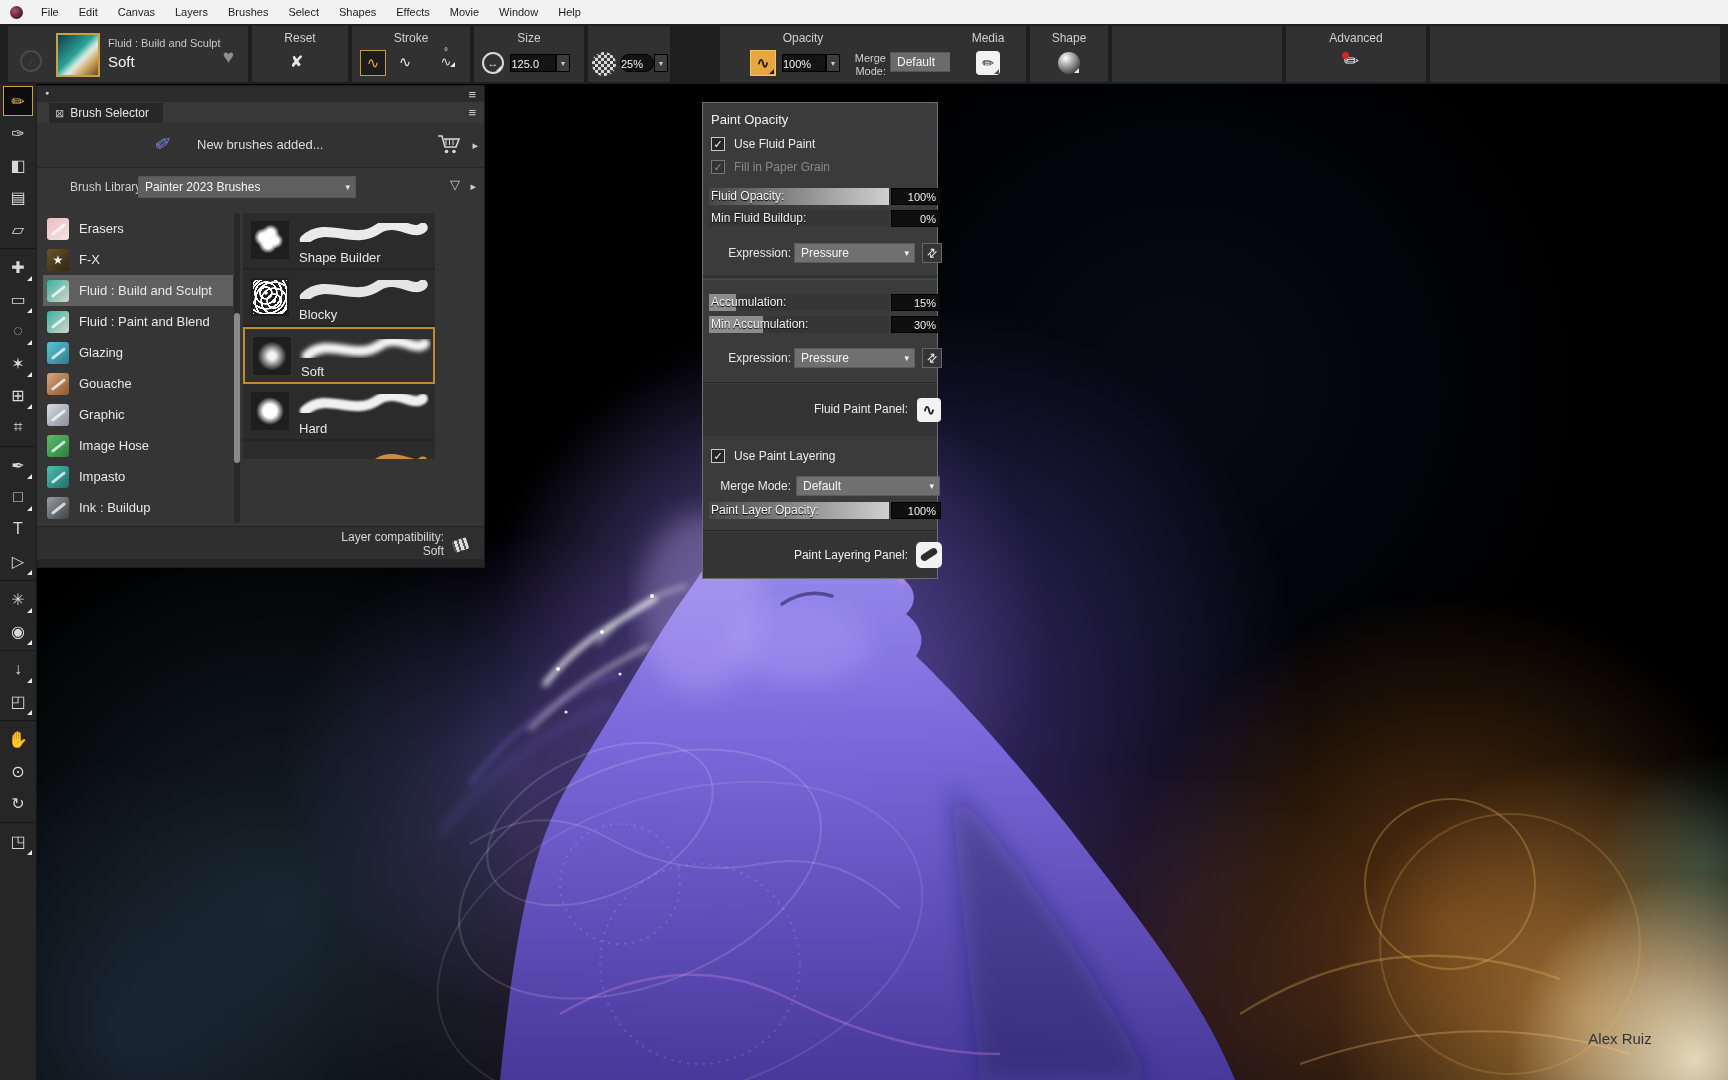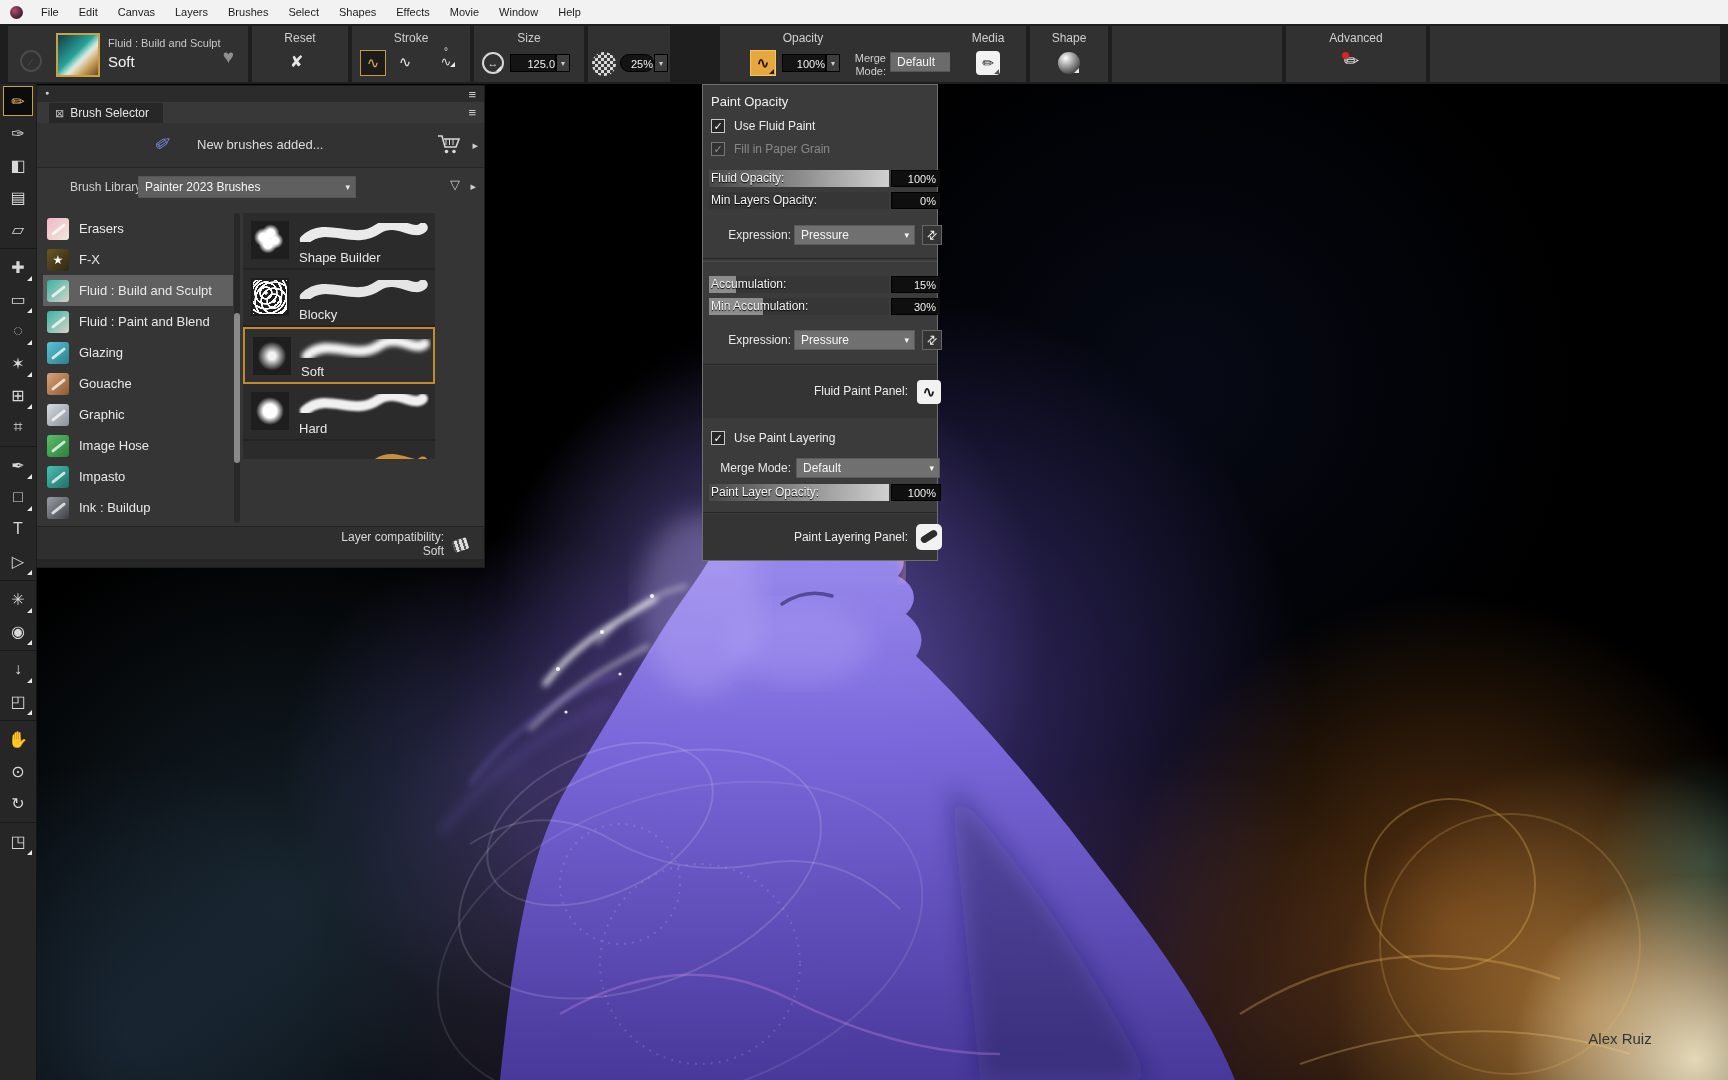--- a/index.html
+++ b/index.html
@@ -11,21 +11,21 @@
     border-bottom:1px solid #c9c9c9;display:flex;align-items:center;z-index:20;}
   .logo{width:13px;height:13px;border-radius:50%;margin:0 8px 0 10px;
     background:radial-gradient(circle at 35% 35%, #b0506a, #53243c 60%, #2c1220);}
   .menu-item{font-size:11px;color:#1b1b1b;padding:0 10px;cursor:default;}
 
   
   .pbar{position:absolute;left:0;top:24px;width:100%;height:60px;background:#1e1e1e;z-index:20;}
   .psec{position:absolute;top:2px;bottom:2px;background:#313131;}
   .ptitle{position:absolute;top:5px;left:0;right:0;text-align:center;font-size:12px;color:#cfcfcf;}
   .vbox{position:absolute;height:18px;background:#141414;border:1px solid #000;color:#f0f0f0;
-    font-size:11px;text-align:right;line-height:18px;padding-right:0;box-sizing:border-box;}
+    font-size:11px;text-align:right;line-height:18px;padding-right:16px;box-sizing:border-box;}
   .vchev{position:absolute;height:18px;width:14px;background:#3d3d3d;border:1px solid #000;
     color:#cfcfcf;font-size:8px;text-align:center;line-height:17px;box-sizing:border-box;}
   .sqbtn{position:absolute;width:26px;height:26px;border:1px solid #555;background:#262626;
     color:#ddd;text-align:center;line-height:24px;font-size:15px;box-sizing:border-box;}
   .sqbtn.active{background:#e6a83e;border:1px solid #f2c567;color:#241a02;font-weight:bold;}
   .sqbtn.outline{background:#1c1c1c;border:1px solid #c89b3c;color:#dfa33c;}
   .fly{position:absolute;right:1px;bottom:1px;width:0;height:0;
     border-left:5px solid transparent;border-bottom:5px solid #e8e8e8;}
   .whitebtn{position:absolute;width:24px;height:24px;background:#f2f2f2;border-radius:4px;
     color:#1c1c1c;text-align:center;line-height:24px;font-size:14px;}
@@ -103,21 +103,21 @@
   .varlabel{position:absolute;left:56px;bottom:3px;font-size:13px;color:#e8e8e8;}
   .partialrow{position:relative;height:18px;background:#2b2b2b;overflow:hidden;}
   .bfooter{position:absolute;left:0;right:0;top:440px;height:35px;background:#2f2f2f;border-top:1px solid #222;}
   .bfooter .l1{position:absolute;right:40px;top:3px;font-size:12px;color:#d8d8d8;}
   .bfooter .l2{position:absolute;right:40px;top:17px;font-size:12px;color:#d8d8d8;}
   .chip{position:absolute;right:16px;top:12px;width:15px;height:12px;background:#ddd;border-radius:2px;
     transform:rotate(-18deg);background-image:repeating-linear-gradient(90deg,#555 0 2px,transparent 2px 5px);}
   .bbottom{position:absolute;left:0;right:0;bottom:0;height:8px;background:#262626;}
 
   
-  .popup{position:absolute;left:702px;top:84px;width:236px;height:477px;background:#3b3b3b;
+  .popup{position:absolute;left:702px;top:102px;width:236px;height:477px;background:#3b3b3b;
     border:1px solid #6e6e6e;box-sizing:border-box;z-index:18;}
   .ptit{position:absolute;left:8px;top:9px;font-size:13px;color:#f0f0f0;}
   .cbrow{position:absolute;left:8px;height:16px;display:flex;align-items:center;}
   .cb{width:14px;height:14px;border:1px solid #c8c8c8;background:#262626;color:#fff;
     font-size:11px;line-height:13px;text-align:center;box-sizing:border-box;}
   .cblabel{margin-left:9px;font-size:12px;color:#ececec;}
   .cbrow.dim{opacity:.42;}
   .srow{position:absolute;left:6px;width:180px;height:17px;background:#363636;}
   .sfill{position:absolute;left:0;top:0;bottom:0;}
   .sfill.grad{background:linear-gradient(90deg,#474747,#d0d0d0);}
@@ -599,21 +599,21 @@
     </div>
 
     <div class="srow" style="top:85px;">
       <div class="sfill grad" style="width: 100%;"></div>
       <span class="slabel">Fluid Opacity:</span>
     </div>
     <div class="sval" style="top:85px;">100%</div>
 
     <div class="srow" style="top:107px;">
       <div class="sfill flat" style="width: 0%;"></div>
-      <span class="slabel">Min Layers Opacity:</span>
+      <span class="slabel">Min Fluid Buildup:</span>
     </div>
     <div class="sval" style="top:107px;">0%</div>
 
     <div class="exlabel" style="top:143px;">Expression:</div>
     <div class="exdd" style="top:140px;">
       <span>Pressure</span>
       <span class="dchev">▾</span>
     </div>
     <div class="exicon" style="top:140px;">
       <span>⇄</span>

